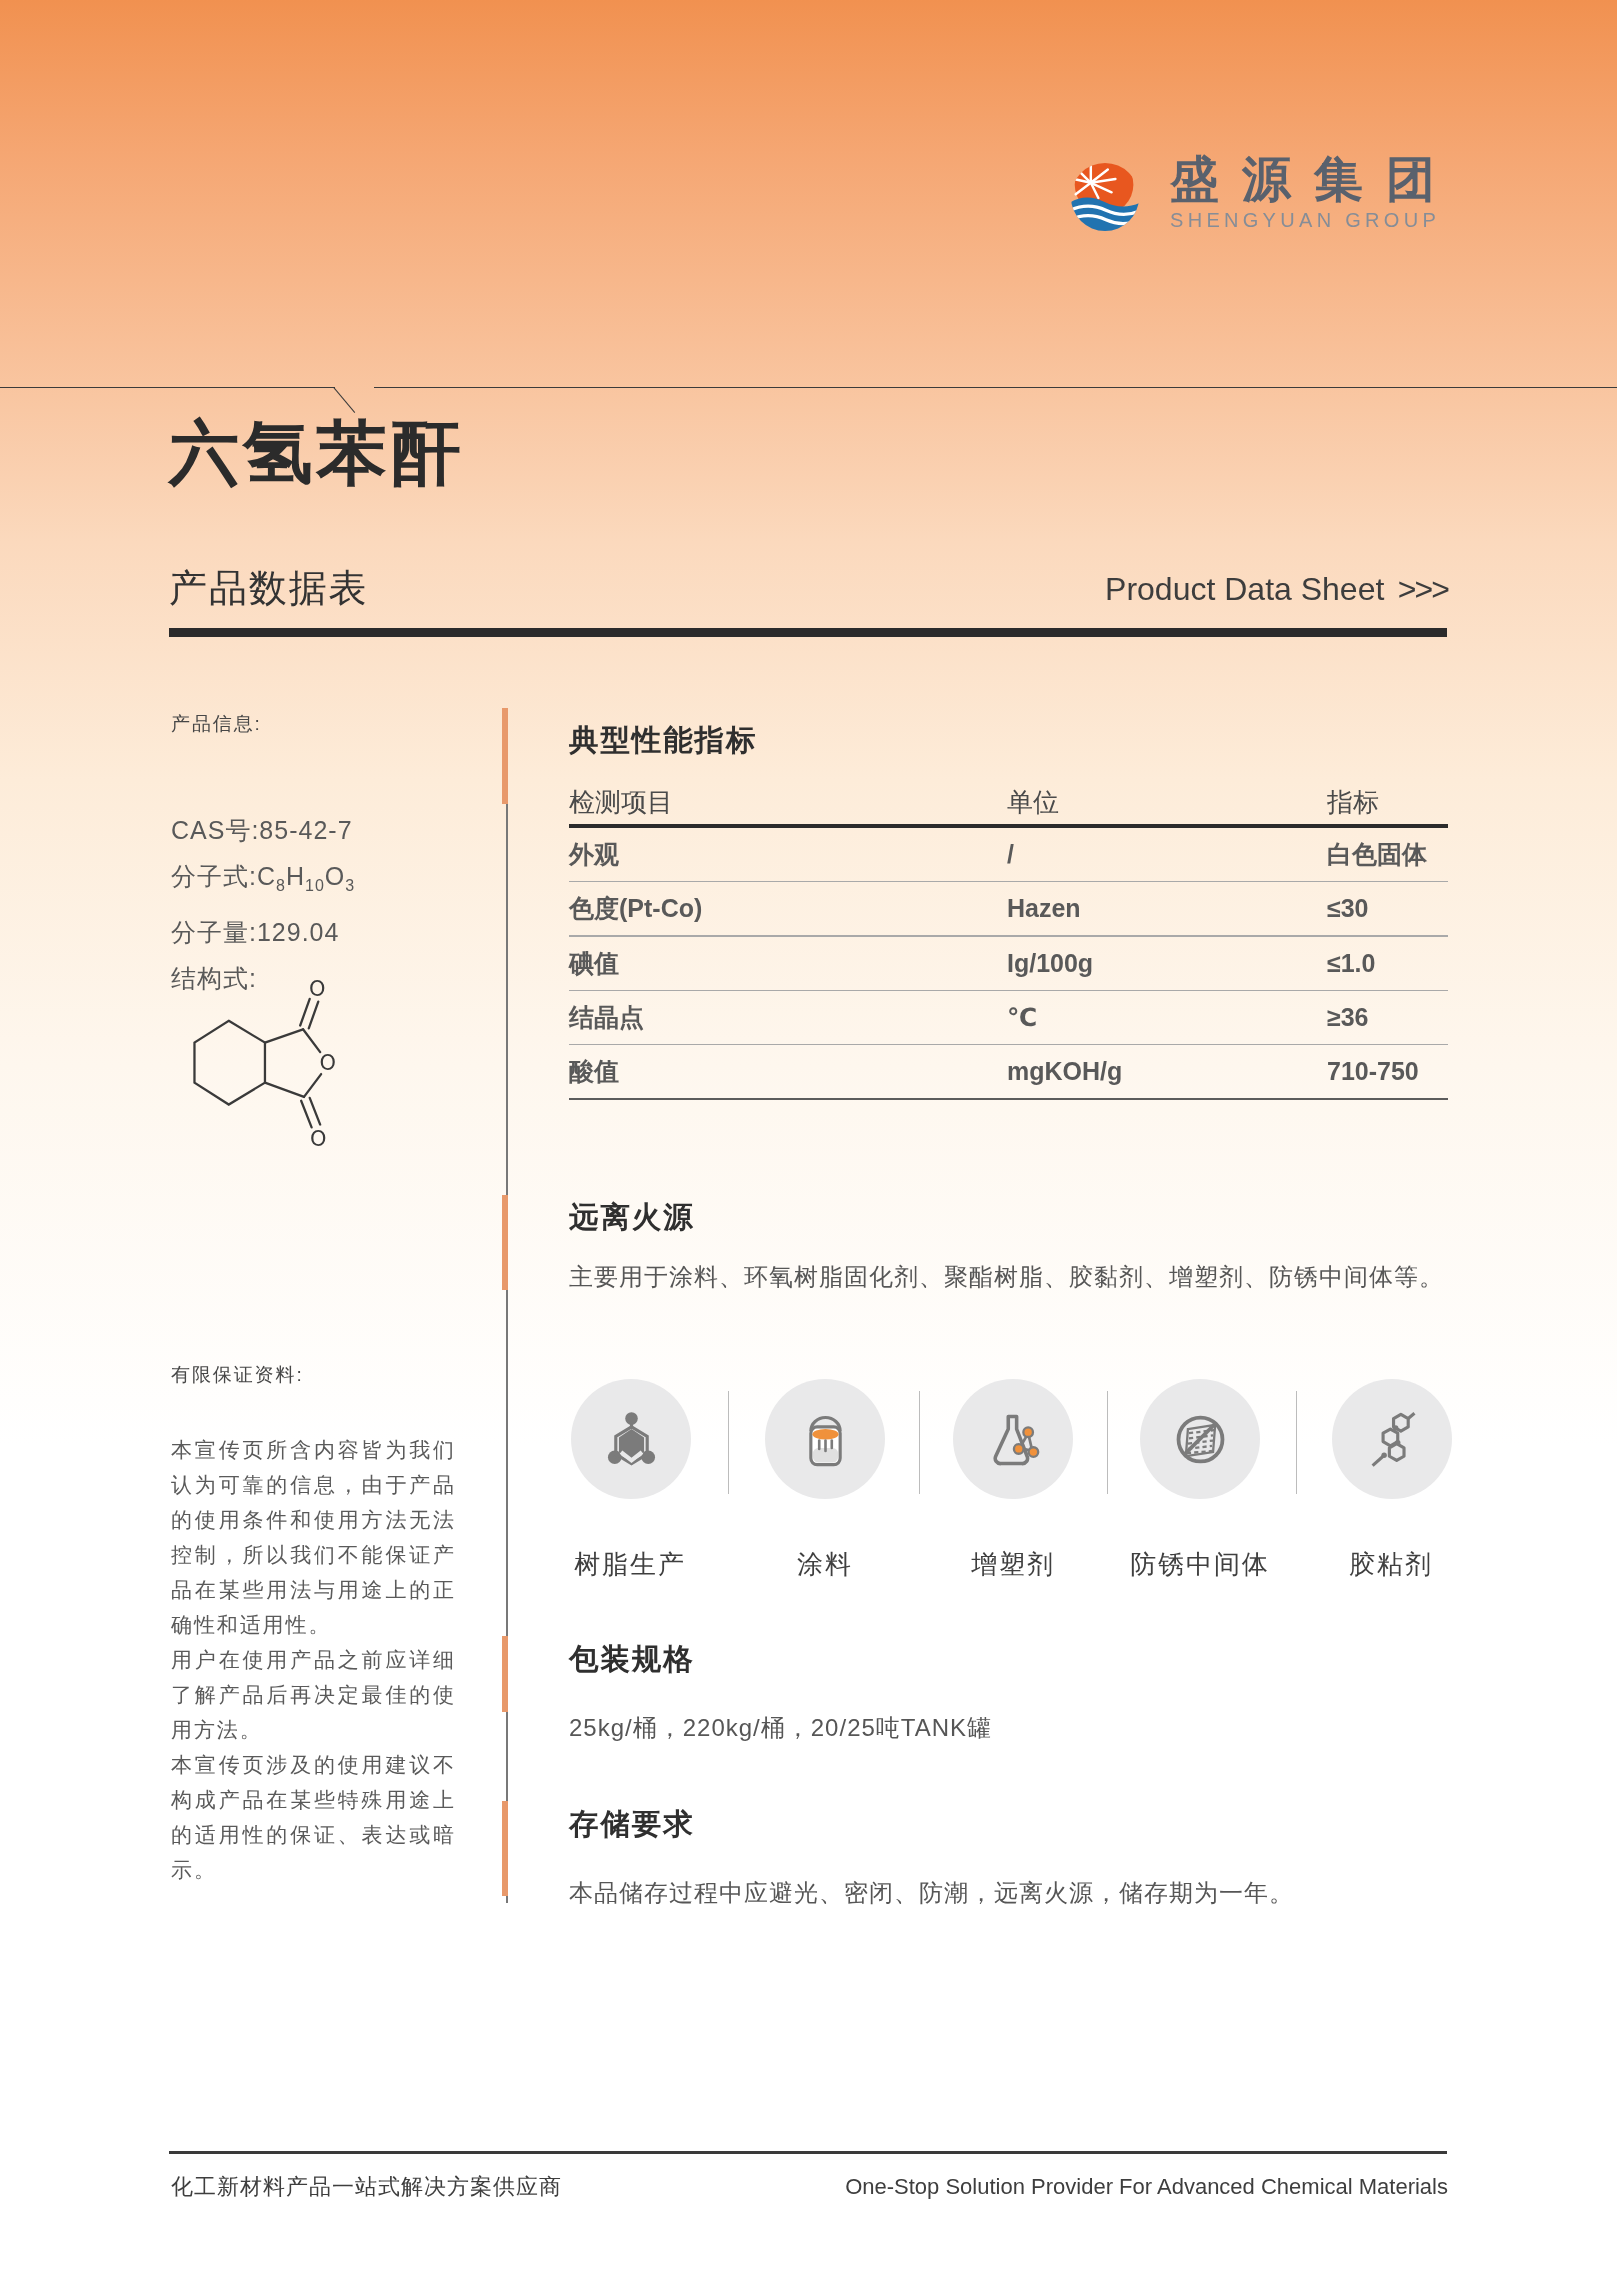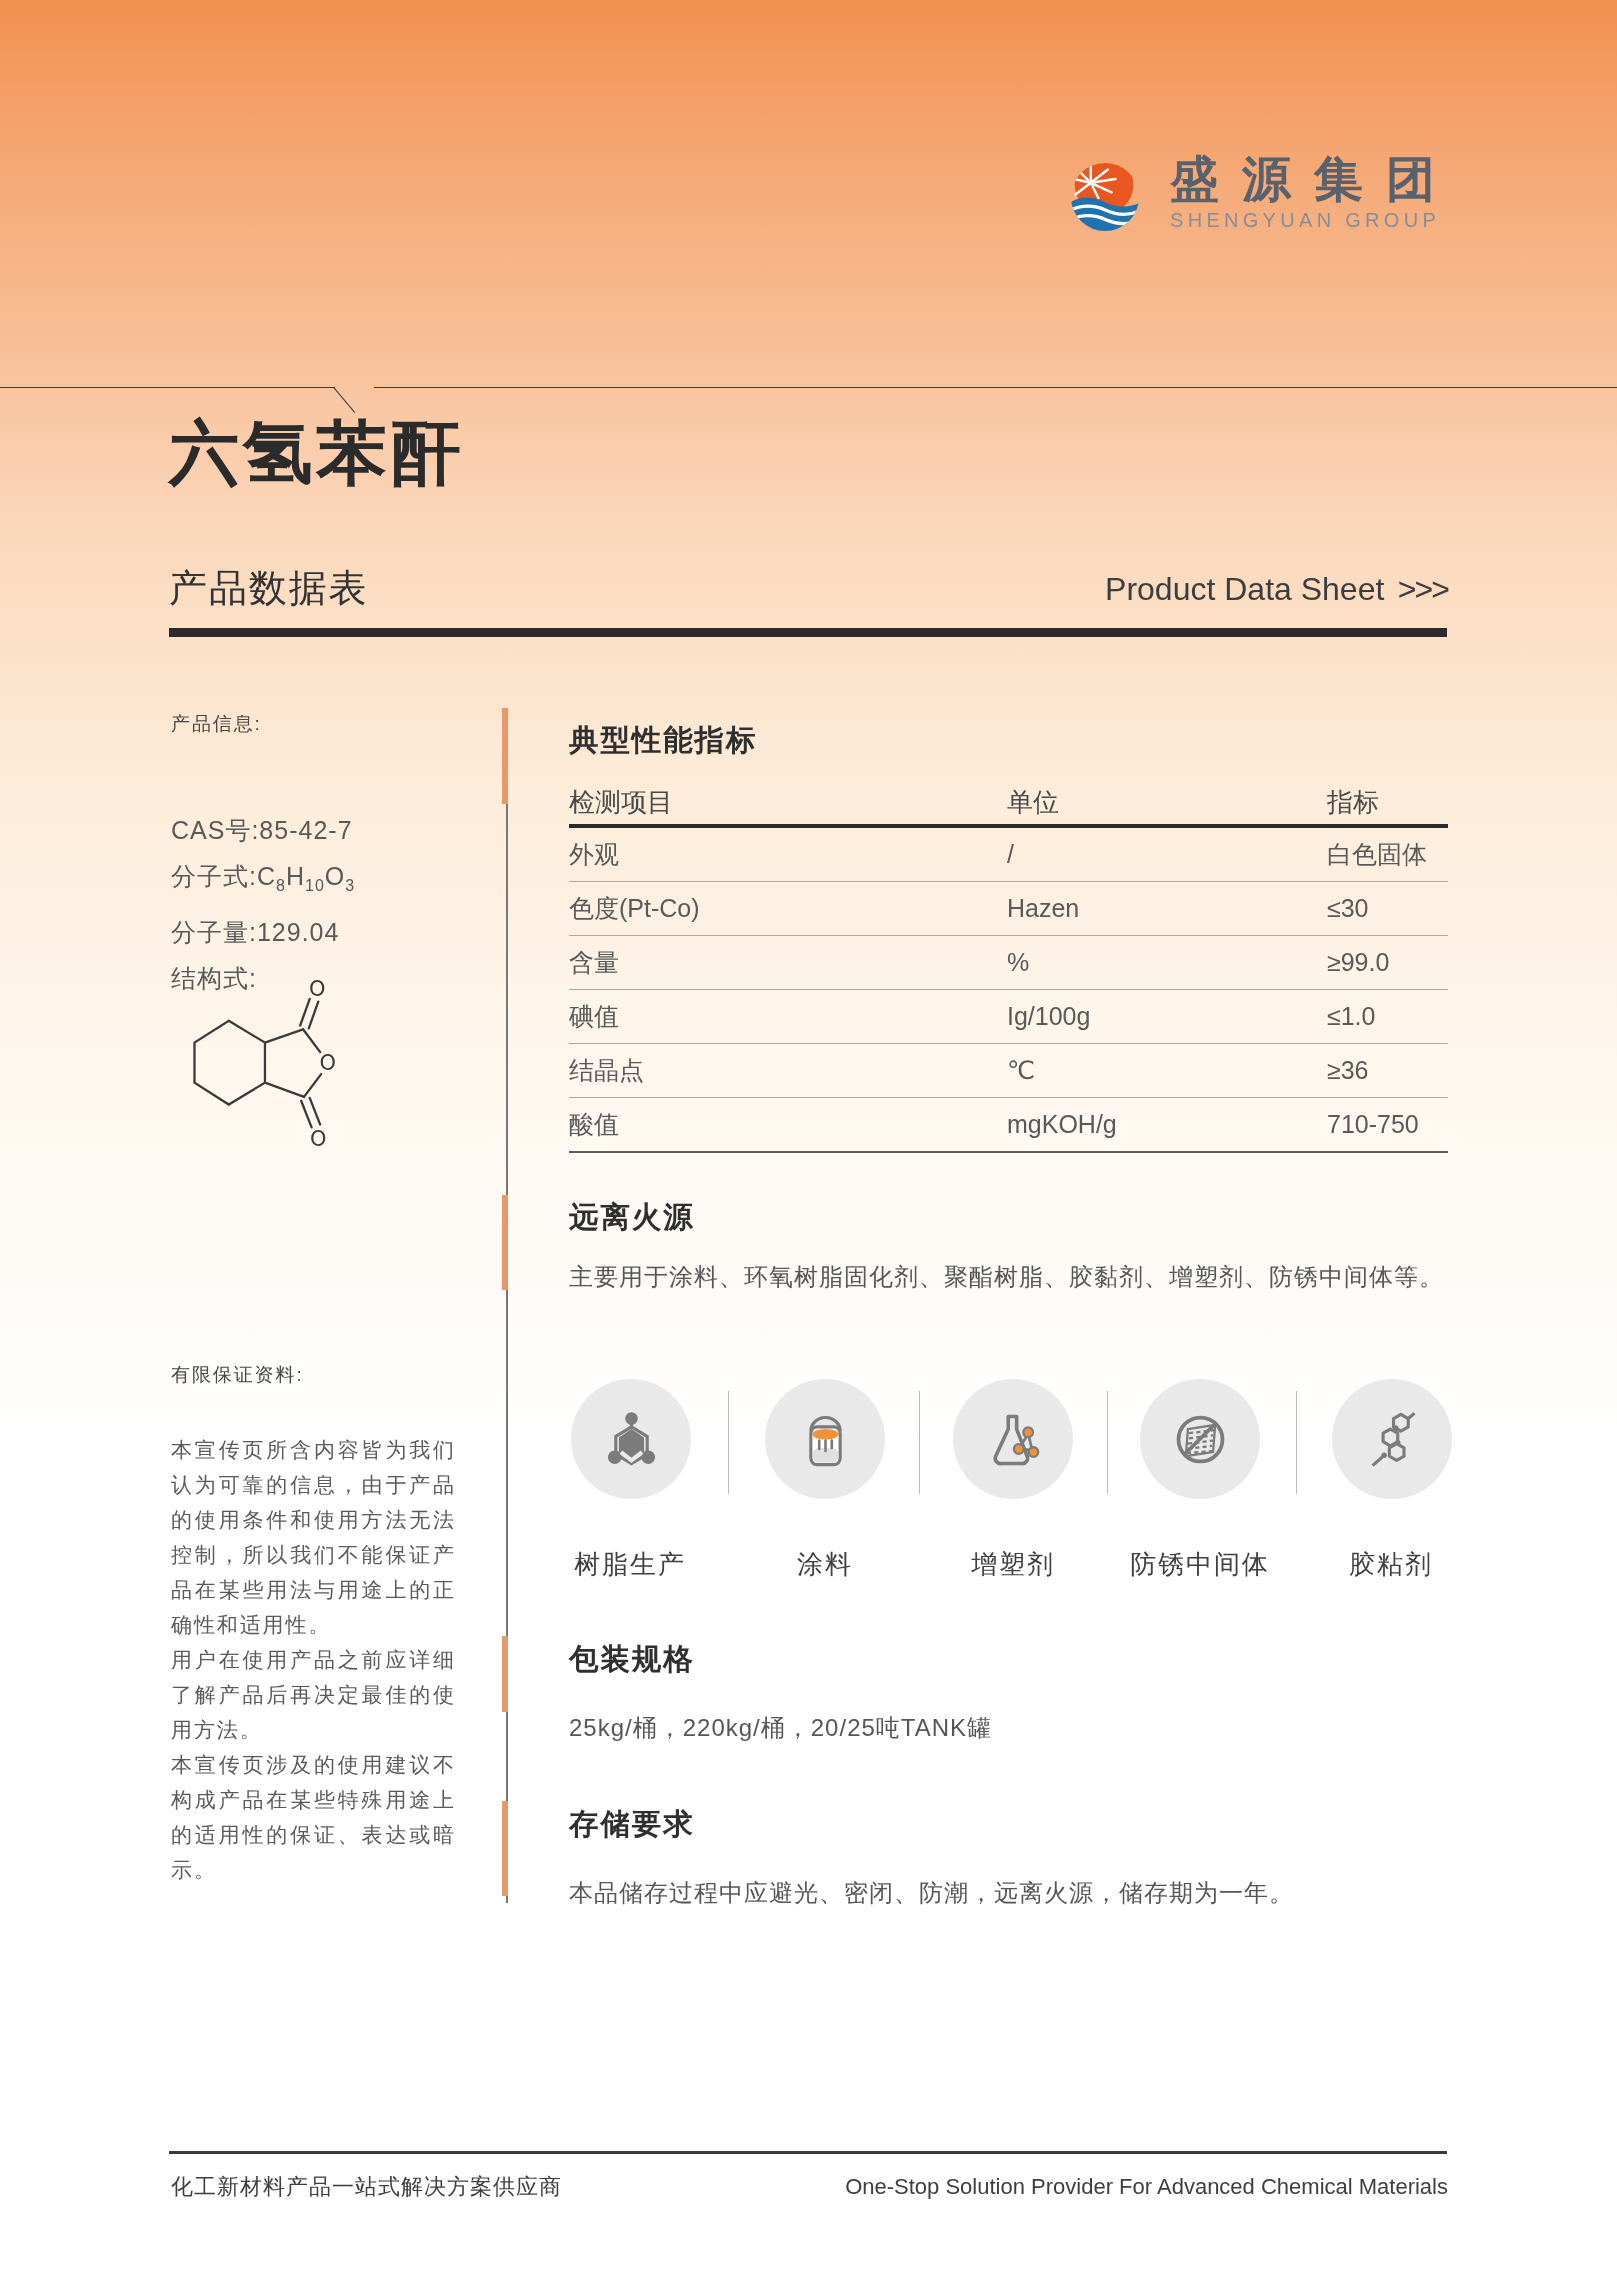--- a/index.html
+++ b/index.html
@@ -43,21 +43,21 @@
   .info-lines sub{font-size:16px;}
   .warranty-p{left:171px;top:1432px;width:285px;font-size:21px;color:#5a5a5a;line-height:35px;text-align:justify;letter-spacing:1.9px;}
   .warranty-p div{margin:0;}
 
   
   .sec-h{font-size:29.5px;font-weight:bold;color:#2f2f2f;letter-spacing:1.9px;}
   .body-txt{font-size:24px;color:#565656;letter-spacing:1px;}
 
   
   .tbl{left:569px;top:780px;width:879px;}
-  .trow{position:relative;height:53px;}
+  .trow{position:relative;height:53px;font-weight:bold;}
   .thead-row{position:relative;height:44px;}
   .tcell{position:absolute;top:50%;transform:translateY(-50%);font-size:25px;color:#595959;white-space:nowrap;}
   .thead-row .tcell{color:#4a4a4a;font-size:26px;}
   .c0{left:0;} .c1{left:438px;} .c2{left:758px;}
   .thead-rule{height:3.8px;background:#2b2b2b;}
   .row-sep{height:1px;background:#a9a9a9;}
   .bottom-rule{height:1.9px;background:#5c5c5c;}
 
   
   .app-icons .circ{position:absolute;width:120px;height:120px;border-radius:50%;background:#e9e9ea;display:flex;align-items:center;justify-content:center;}
@@ -174,25 +174,20 @@
       <span class="tcell c1">/</span>
       <span class="tcell c2">白色固体</span>
     </div>
     <div class="row-sep"></div>
     <div class="trow">
       <span class="tcell c0">色度(Pt-Co)</span>
       <span class="tcell c1">Hazen</span>
       <span class="tcell c2">≤30</span>
     </div>
     <div class="row-sep"></div>
-    <div class="trow">
-      <span class="tcell c0">含量</span>
-      <span class="tcell c1">%</span>
-      <span class="tcell c2">≥99.0</span>
-    </div>
     <div class="row-sep"></div>
     <div class="trow">
       <span class="tcell c0">碘值</span>
       <span class="tcell c1">Ig/100g</span>
       <span class="tcell c2">≤1.0</span>
     </div>
     <div class="row-sep"></div>
     <div class="trow">
       <span class="tcell c0">结晶点</span>
       <span class="tcell c1">℃</span>

